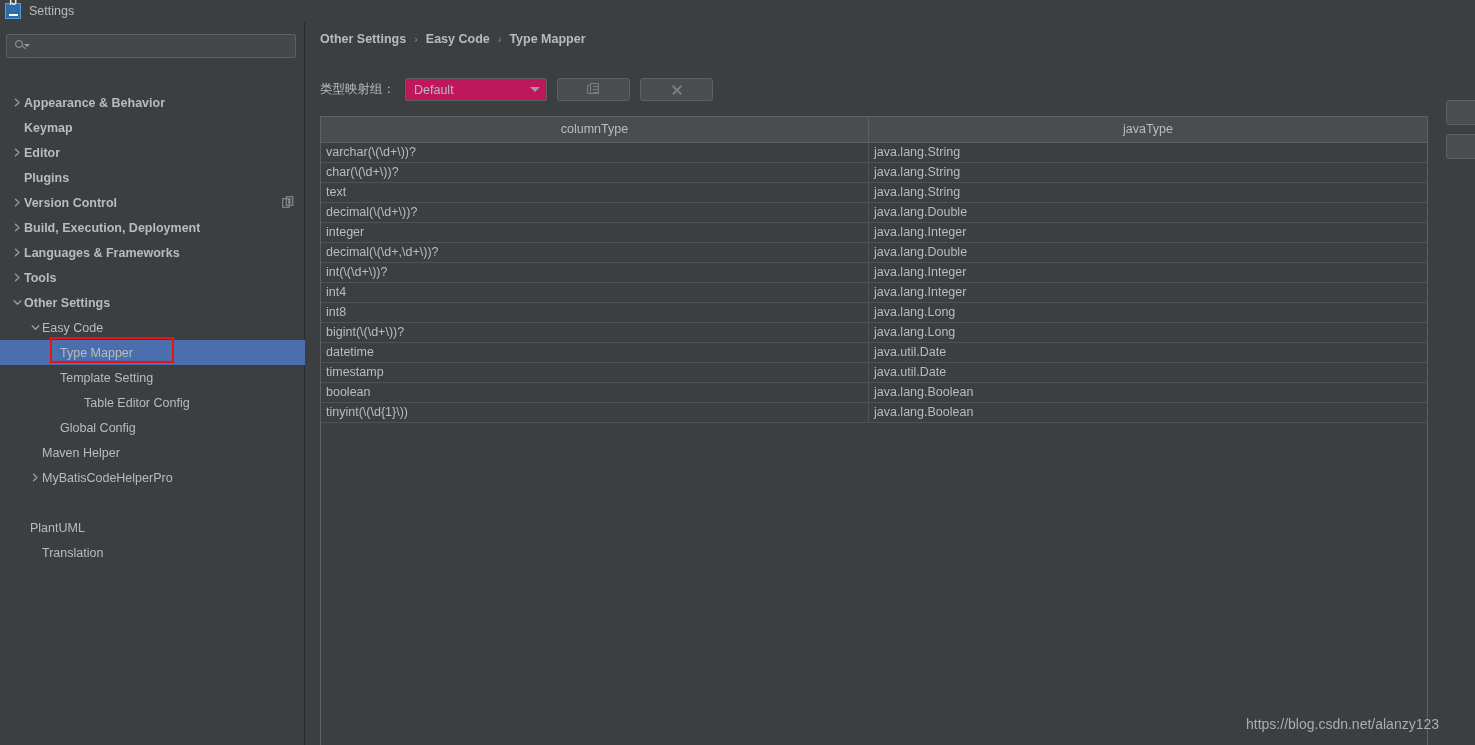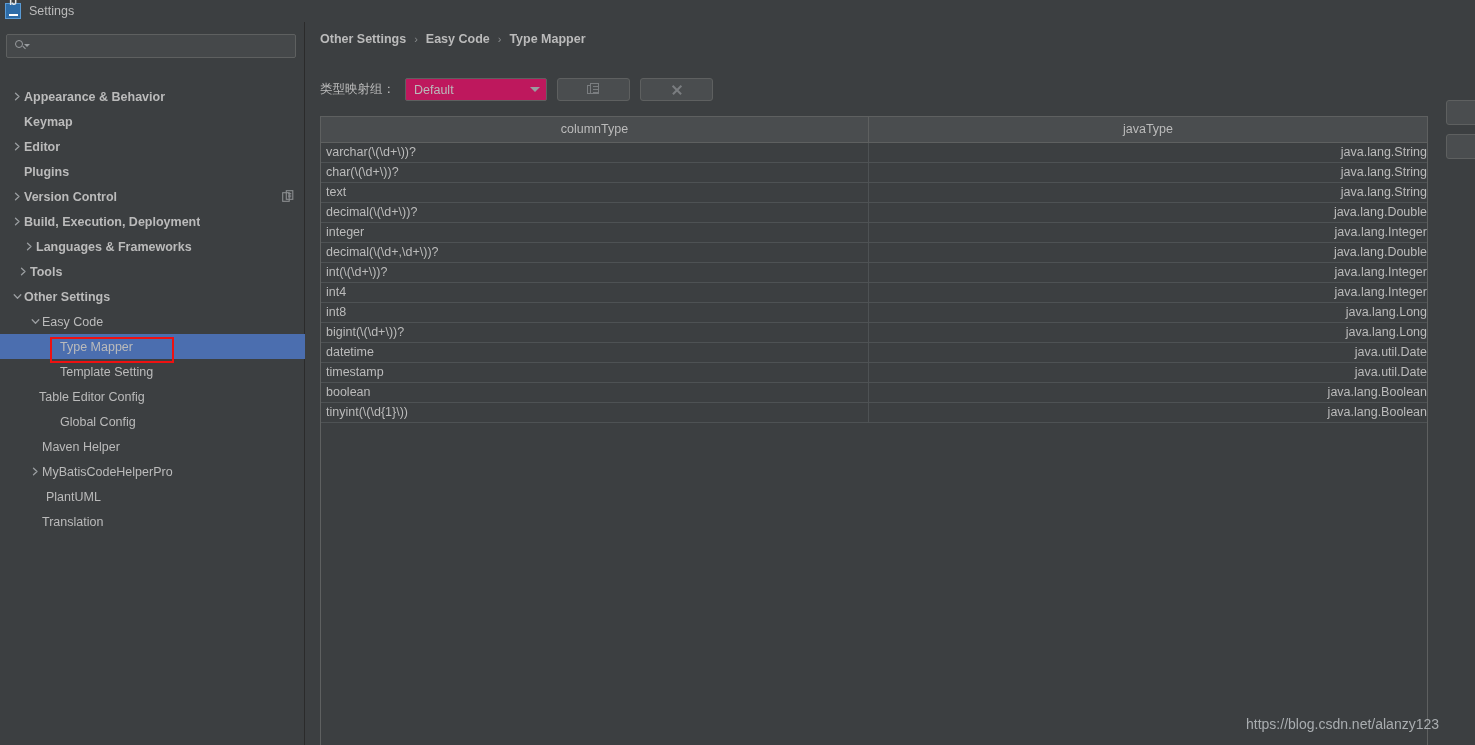--- a/index.html
+++ b/index.html
@@ -50,21 +50,21 @@
     position: absolute; left: 9px; top: 5px;
     border-left: 3px solid transparent; border-right: 3px solid transparent;
     border-top: 3px solid #9a9da0;
   }
   #search-input {
     background: transparent; border: none; outline: none;
     color: #bbbbbb; font-size: 12px; width: 250px; margin-left: 4px;
     font-family: "Liberation Sans", sans-serif;
   }
 
-  #tree { position: absolute; left: 0; top: 62px; width: 305px; }
+  #tree { position: absolute; left: 0; top: 68px; width: 305px; }
   .tree-row {
     height: 25px; display: flex; align-items: center;
     color: #bbbbbb; font-size: 12.5px; white-space: nowrap;
     position: relative; padding-right: 6px;
   }
   .tree-row.bold { font-weight: bold; }
   .tree-row.selected { background: #4b6eaf; }
   .twisty {
     width: 14px; flex: none; display: flex; align-items: center; justify-content: center;
     color: #9a9da0; font-size: 10px; line-height: 1;
@@ -141,21 +141,21 @@
     height: 25px; background: #4a4d4f; color: #bbbbbb;
     font-size: 12.5px; font-weight: normal; text-align: center;
     border-bottom: 1px solid #5e6060; border-right: 1px solid #5e6060;
   }
   #table th:last-child { border-right: none; }
   #table td {
     height: 20px; color: #bbbbbb; font-size: 12.5px;
     padding: 0 0 0 5px; border-bottom: 1px solid #4e5254;
     border-right: 1px solid #4e5254; white-space: nowrap; overflow: hidden;
   }
-  #table td:last-child { border-right: none; text-align: right; }
+  #table td:last-child { border-right: none; }
 
   
   .edge-btn {
     position: absolute; left: 1446px; width: 40px; height: 25px;
     background: #4a4d4f; border: 1px solid #5e6060; border-radius: 3px;
   }
   #edge-btn-1 { top: 100px; }
   #edge-btn-2 { top: 134px; }
 
   
@@ -225,29 +225,29 @@
           </svg></span>
       </div>
       <div class="tree-row bold" style="padding-left: 10px;">
         <span class="twisty">
           <svg width="9" height="9" viewBox="0 0 9 9">
             <path d="M2.5 1.2 L6 4.5 L2.5 7.8" fill="none" stroke="#9a9da0" stroke-width="1.3" stroke-linecap="round" stroke-linejoin="round"></path>
           </svg>
         </span>
         <span class="tree-label">Build, Execution, Deployment</span>
       </div>
-      <div class="tree-row bold" style="padding-left: 22px;">
+      <div class="tree-row bold" style="padding-left: 10px;">
         <span class="twisty">
           <svg width="9" height="9" viewBox="0 0 9 9">
             <path d="M2.5 1.2 L6 4.5 L2.5 7.8" fill="none" stroke="#9a9da0" stroke-width="1.3" stroke-linecap="round" stroke-linejoin="round"></path>
           </svg>
         </span>
         <span class="tree-label">Languages &amp; Frameworks</span>
       </div>
-      <div class="tree-row bold" style="padding-left: 16px;">
+      <div class="tree-row bold" style="padding-left: 10px;">
         <span class="twisty">
           <svg width="9" height="9" viewBox="0 0 9 9">
             <path d="M2.5 1.2 L6 4.5 L2.5 7.8" fill="none" stroke="#9a9da0" stroke-width="1.3" stroke-linecap="round" stroke-linejoin="round"></path>
           </svg>
         </span>
         <span class="tree-label">Tools</span>
       </div>
       <div class="tree-row bold" style="padding-left: 10px;">
         <span class="twisty">
           <svg width="9" height="9" viewBox="0 0 9 9">
@@ -265,41 +265,41 @@
         <span class="tree-label">Easy Code</span>
       </div>
       <div class="tree-row selected" style="padding-left: 46px;">
         <span class="twisty"></span>
         <span class="tree-label">Type Mapper</span>
       </div>
       <div class="tree-row" style="padding-left: 46px;">
         <span class="twisty"></span>
         <span class="tree-label">Template Setting</span>
       </div>
-      <div class="tree-row" style="padding-left: 25px;">
+      <div class="tree-row" style="padding-left: 70px;">
         <span class="twisty"></span>
         <span class="tree-label">Table Editor Config</span>
       </div>
       <div class="tree-row" style="padding-left: 46px;">
         <span class="twisty"></span>
         <span class="tree-label">Global Config</span>
       </div>
       <div class="tree-row" style="padding-left: 28px;">
         <span class="twisty"></span>
         <span class="tree-label">Maven Helper</span>
       </div>
       <div class="tree-row" style="padding-left: 28px;">
         <span class="twisty">
           <svg width="9" height="9" viewBox="0 0 9 9">
             <path d="M2.5 1.2 L6 4.5 L2.5 7.8" fill="none" stroke="#9a9da0" stroke-width="1.3" stroke-linecap="round" stroke-linejoin="round"></path>
           </svg>
         </span>
         <span class="tree-label">MyBatisCodeHelperPro</span>
       </div>
-      <div class="tree-row" style="padding-left: 32px;">
+      <div class="tree-row" style="padding-left: 16px; margin-top: 25px;">
         <span class="twisty"></span>
         <span class="tree-label">PlantUML</span>
       </div>
       <div class="tree-row" style="padding-left: 28px;">
         <span class="twisty"></span>
         <span class="tree-label">Translation</span>
       </div>
     </div>
 
   <div id="annot-box"></div>

